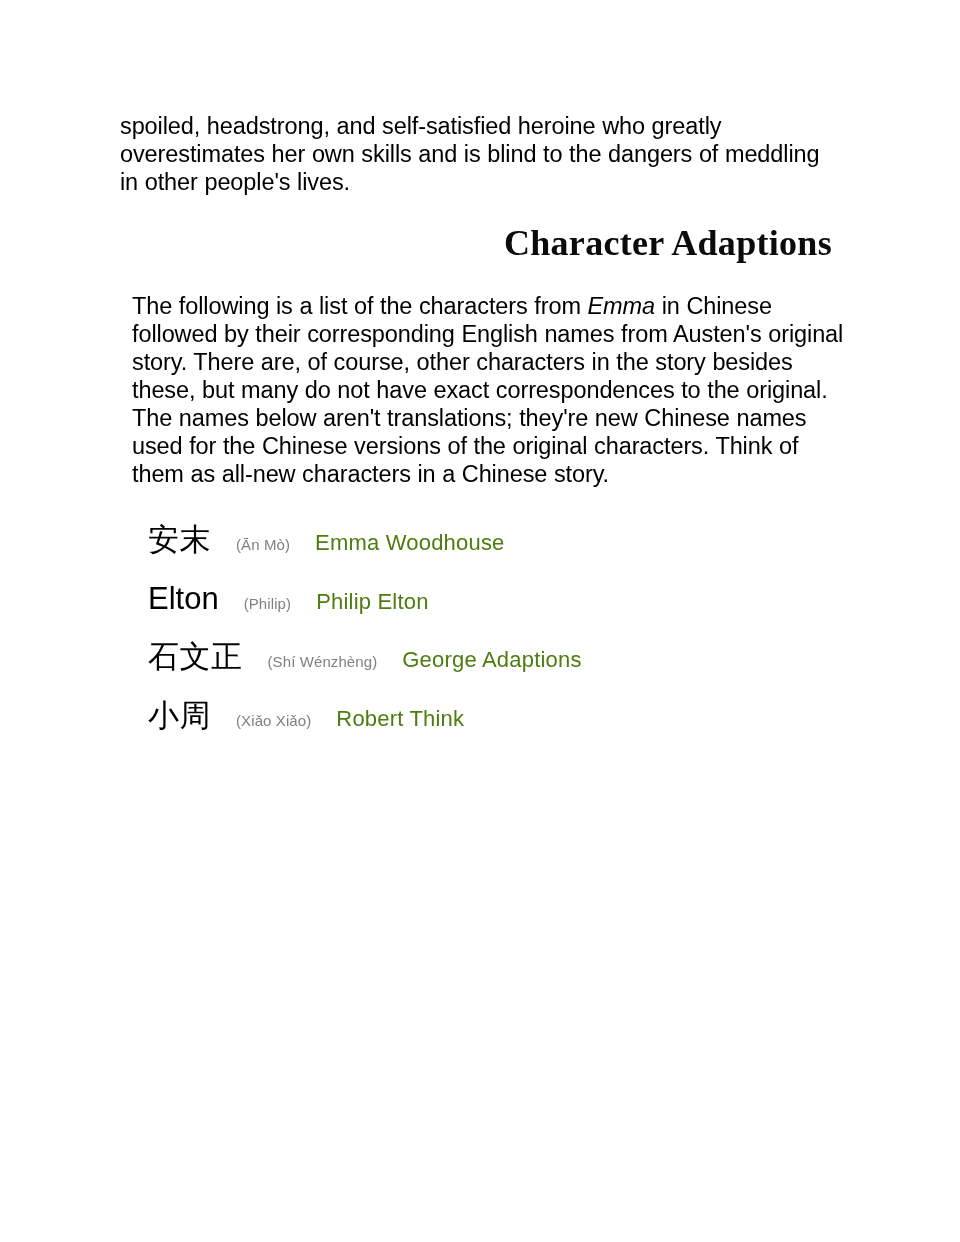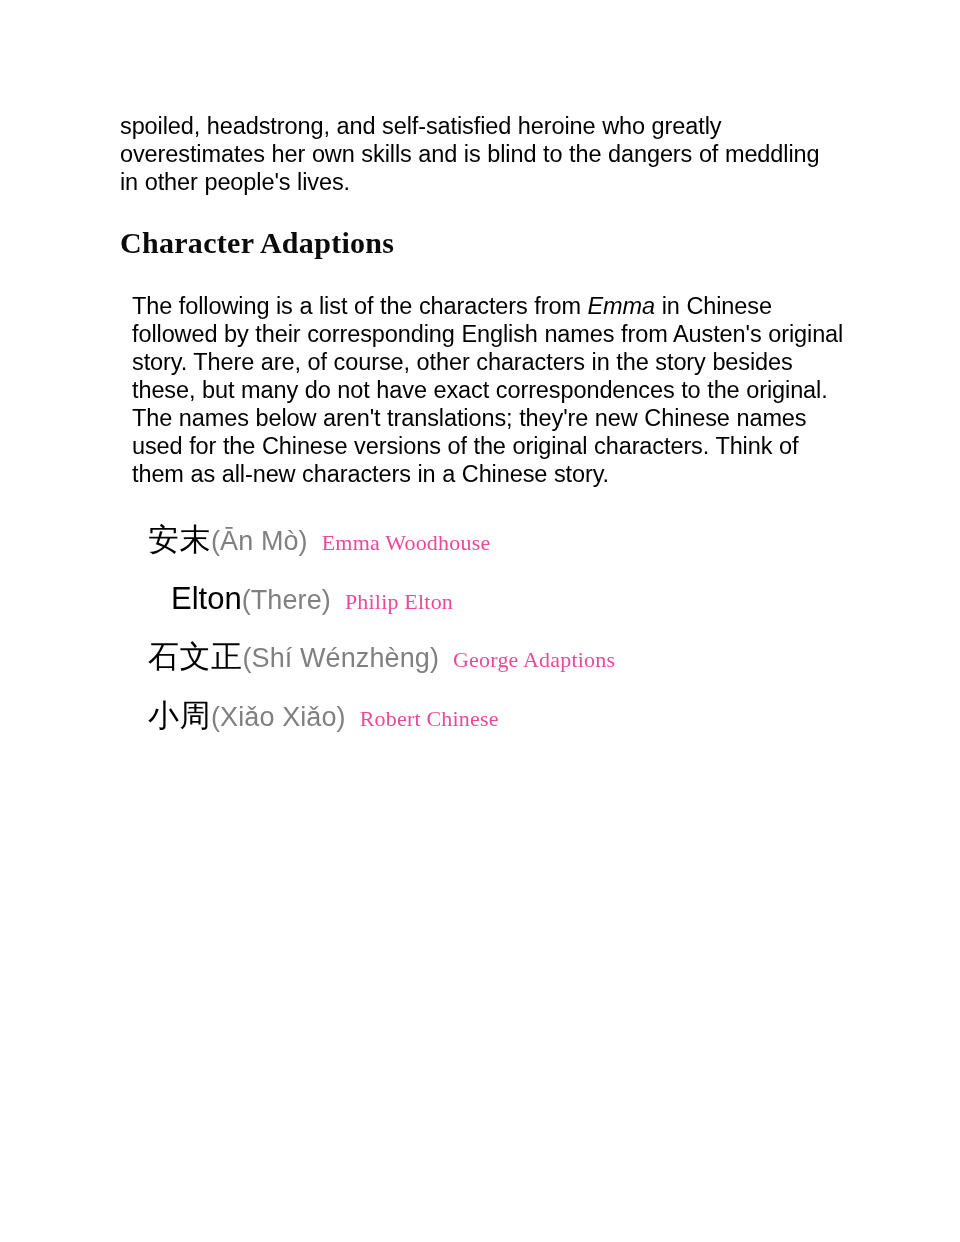--- a/index.html
+++ b/index.html
@@ -48,24 +48,24 @@
     top: 112px;
     left: 0;
     width: 716px;
   }
 
   #section-heading {
     position: absolute;
     top: 225px;
     left: 0;
     width: 712px;
-    text-align: left;
+    text-align: right;
     font-family: "Liberation Serif", serif;
     font-weight: bold;
-    font-size: 30px;
+    font-size: 36px;
     line-height: 36px;
     letter-spacing: 0.3px;
     color: #0b0b0b;
     margin: 0;
   }
 
   #list-intro-paragraph {
     position: absolute;
     top: 292px;
     left: 12px;
@@ -84,48 +84,49 @@
     list-style: none;
     margin: 0;
     padding: 0;
   }
 
   .character-row {
     display: flex;
     align-items: baseline;
     height: 58.6px;
     white-space: nowrap;
+    gap: 11px;
   }
 
   .cn-name {
     font-family: "Liberation Sans", sans-serif;
     font-size: 31px;
     line-height: 31px;
     color: #000000;
     letter-spacing: 0.5px;
   }
 
   .cn-name.latin {
     letter-spacing: 0px;
-    margin-left: 23px;
   }
 
   .pinyin {
     font-family: "Liberation Sans", sans-serif;
-    font-size: 27px;
+    font-size: 15px;
     line-height: 20.5px;
     color: #808080;
+    margin-left: 14px;
     letter-spacing: 0.1px;
   }
 
   .en-name {
-    font-family: Liberation Serif, serif;
+    font-family: Liberation Sans, sans-serif;
     font-size: 22px;
     line-height: 22px;
-    color: #ec4899;
+    color: #4d7c0f;
     margin-left: 14px;
     letter-spacing: 0.2px;
   }
 </style>
 </head>
 <body>
 
 <div class="page">
   <div class="content">
 
@@ -136,29 +137,29 @@
     <p class="para" id="list-intro-paragraph"><span>The following is a list of the characters from </span><em>Emma</em><span> in Chinese followed by their corresponding English names from Austen's original story. There are, of course, other characters in the story besides these, but many do not have exact correspondences to the original. The names below aren't translations; they're new Chinese names used for the Chinese versions of the original characters. Think of them as all-new characters in a Chinese story.</span></p>
 
     <ul class="character-list" id="character-list">
         <li class="character-row">
           <span class="cn-name">安末</span>
           <span class="pinyin">(Ān Mò)</span>
           <span class="en-name">Emma Woodhouse</span>
         </li>
         <li class="character-row">
           <span class="cn-name latin">Elton</span>
-          <span class="pinyin">(There)</span>
+          <span class="pinyin">(Philip)</span>
           <span class="en-name">Philip Elton</span>
         </li>
         <li class="character-row">
           <span class="cn-name">石文正</span>
           <span class="pinyin">(Shí Wénzhèng)</span>
           <span class="en-name">George Adaptions</span>
         </li>
         <li class="character-row">
           <span class="cn-name">小周</span>
           <span class="pinyin">(Xiǎo Xiǎo)</span>
-          <span class="en-name">Robert Chinese</span>
+          <span class="en-name">Robert Think</span>
         </li>
       </ul>
 
   </div>
 </div>
 
 </body></html>

